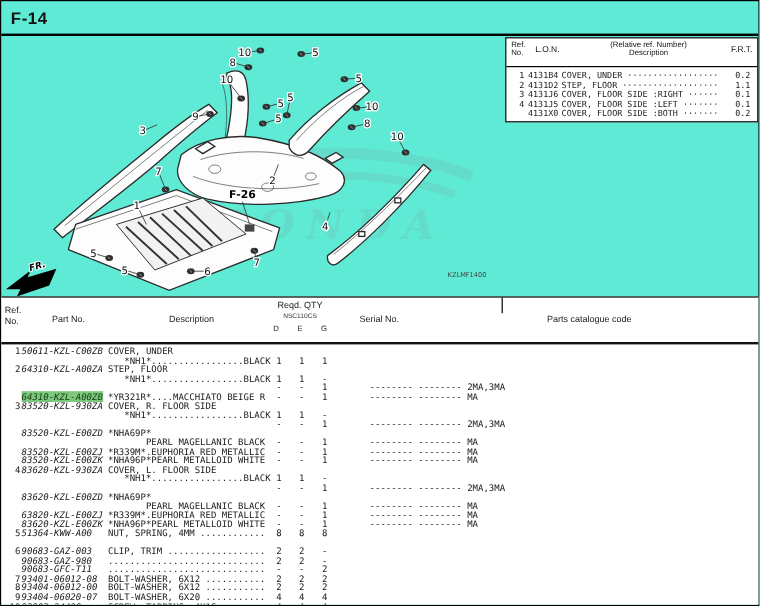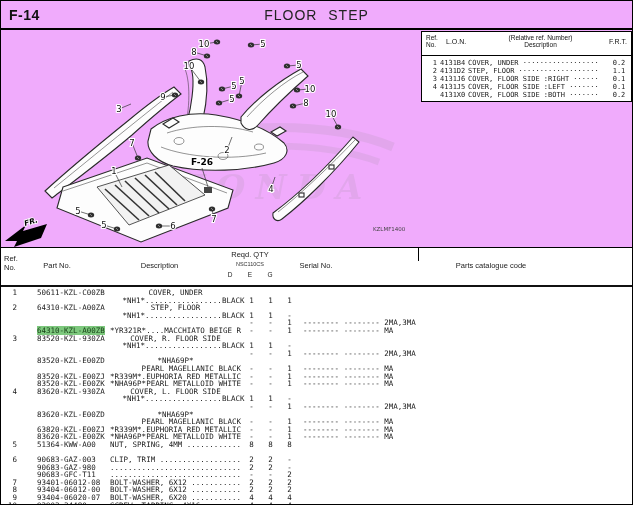--- a/index.html
+++ b/index.html
@@ -1,16 +1,16 @@
 <!DOCTYPE html>
 <html><head>
 <meta charset="utf-8">
 <style>
   html,body{margin:0;padding:0;background:#fff;}
-  .page{position:relative;width:633px;height:505px;background:#f0abfc;border:1px solid #000;
+  .page{position:relative;width:633px;height:505px;background:#5eead4;border:1px solid #000;
         box-sizing:border-box;overflow:hidden;font-family:"Liberation Sans",sans-serif;color:#111;}
   
   .hdr{position:absolute;top:0;left:0;right:0;height:27px;border-bottom:2px solid #000;
        display:flex;align-items:center;}
   .hdr .code{margin-left:8px;font-weight:bold;font-size:14px;letter-spacing:0.5px;}
   .hdr .title{position:absolute;left:0;right:0;text-align:center;font-size:14px;
               letter-spacing:1px;word-spacing:6px;color:#222;}
   .hdr .tab{position:absolute;right:3px;top:-1px;}
   
   .diagram{position:absolute;top:28px;left:0;width:633px;height:218px;}
@@ -54,38 +54,37 @@
   .ph-model{left:219px;width:60px;top:13px;font-size:5.5px;color:#333;}
   .ph-cols{left:219px;width:60px;top:23px;display:flex;}
   .ph-cols span{width:20px;text-align:center;font-size:6.5px;}
   .ph-serial{left:280px;width:70px;top:13px;text-align:center;}
   .ph-code{left:420px;width:140px;top:13px;}
   .ph-tick{position:absolute;left:417px;top:0;width:1px;height:13px;background:#000;}
   .prows{padding-top:2px;}
   .prow{display:flex;height:7.6px;font:7.5px/7.6px "DejaVu Sans Mono",monospace;
         white-space:pre;color:#1a1a1a;}
   .c-ref{width:16px;text-align:right;}
-  .c-part{width:69px;margin-left:20px;}
-  .c-desc{width:133px;margin-left:3px;text-align:center;}
+  .c-part{width:69px;margin-left:1px;font-style:italic;}
+  .c-desc{width:133px;margin-left:3px;}
   .c-q{width:19px;text-align:center;}
-  .c-serial{width:147px;padding-left:4px;box-sizing:border-box;}
+  .c-serial{width:147px;padding-left:4px;box-sizing:border-box;margin-left:24px;}
   .c-code{flex:1;}
   .pnum.hl{background:#7dc87d;color:#143d14;}
   
   .tabshape{fill:#fff;stroke:#000;stroke-width:1.5;}
   .tabtext{font:bold 14px "Liberation Sans",sans-serif;fill:#000;text-anchor:middle;}
 </style>
 </head>
 <body>
 
 <div class="page">
 
   <div class="hdr">
     <span class="code">F-14</span>
-    <span class="title">FLOOR STEP</span>
   </div>
 
   <svg class="diagram" viewBox="0 0 633 218">
 
     <g class="wm">
       <path d="M158,118 C225,92 330,92 392,118" fill="none" stroke="#888" stroke-width="9"></path>
       <path d="M170,132 C230,112 322,112 378,133" fill="none" stroke="#888" stroke-width="7"></path>
       <text x="272" y="170">HONDA</text>
     </g>
 

